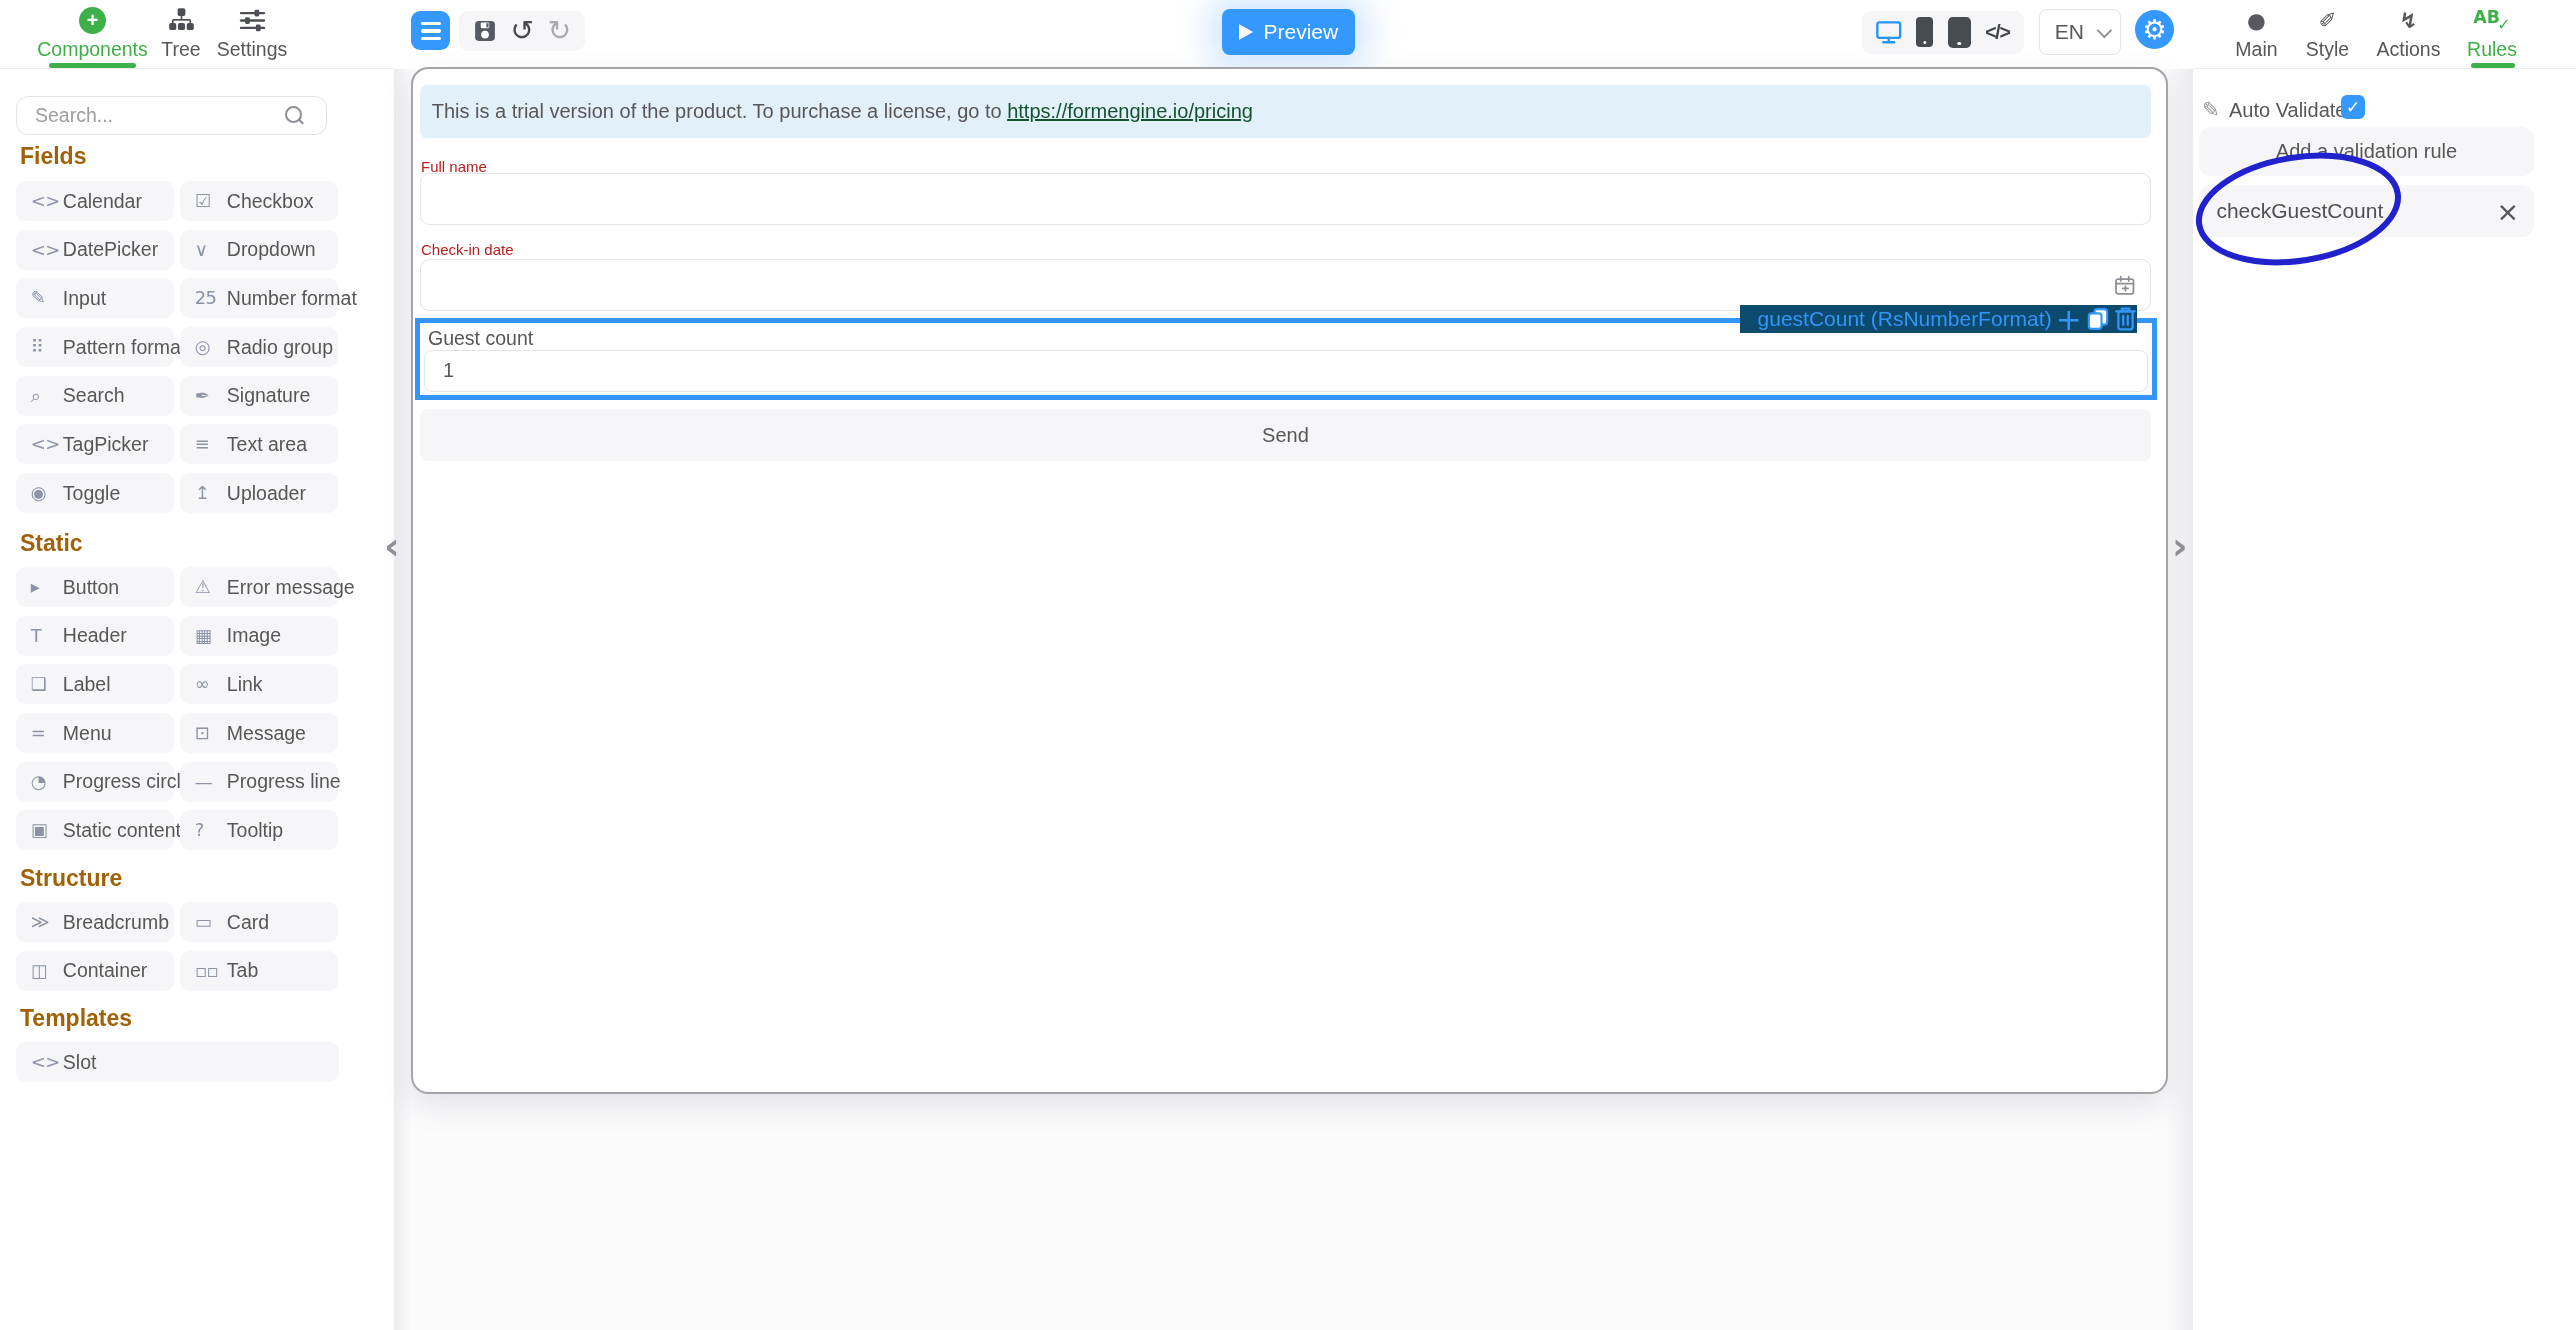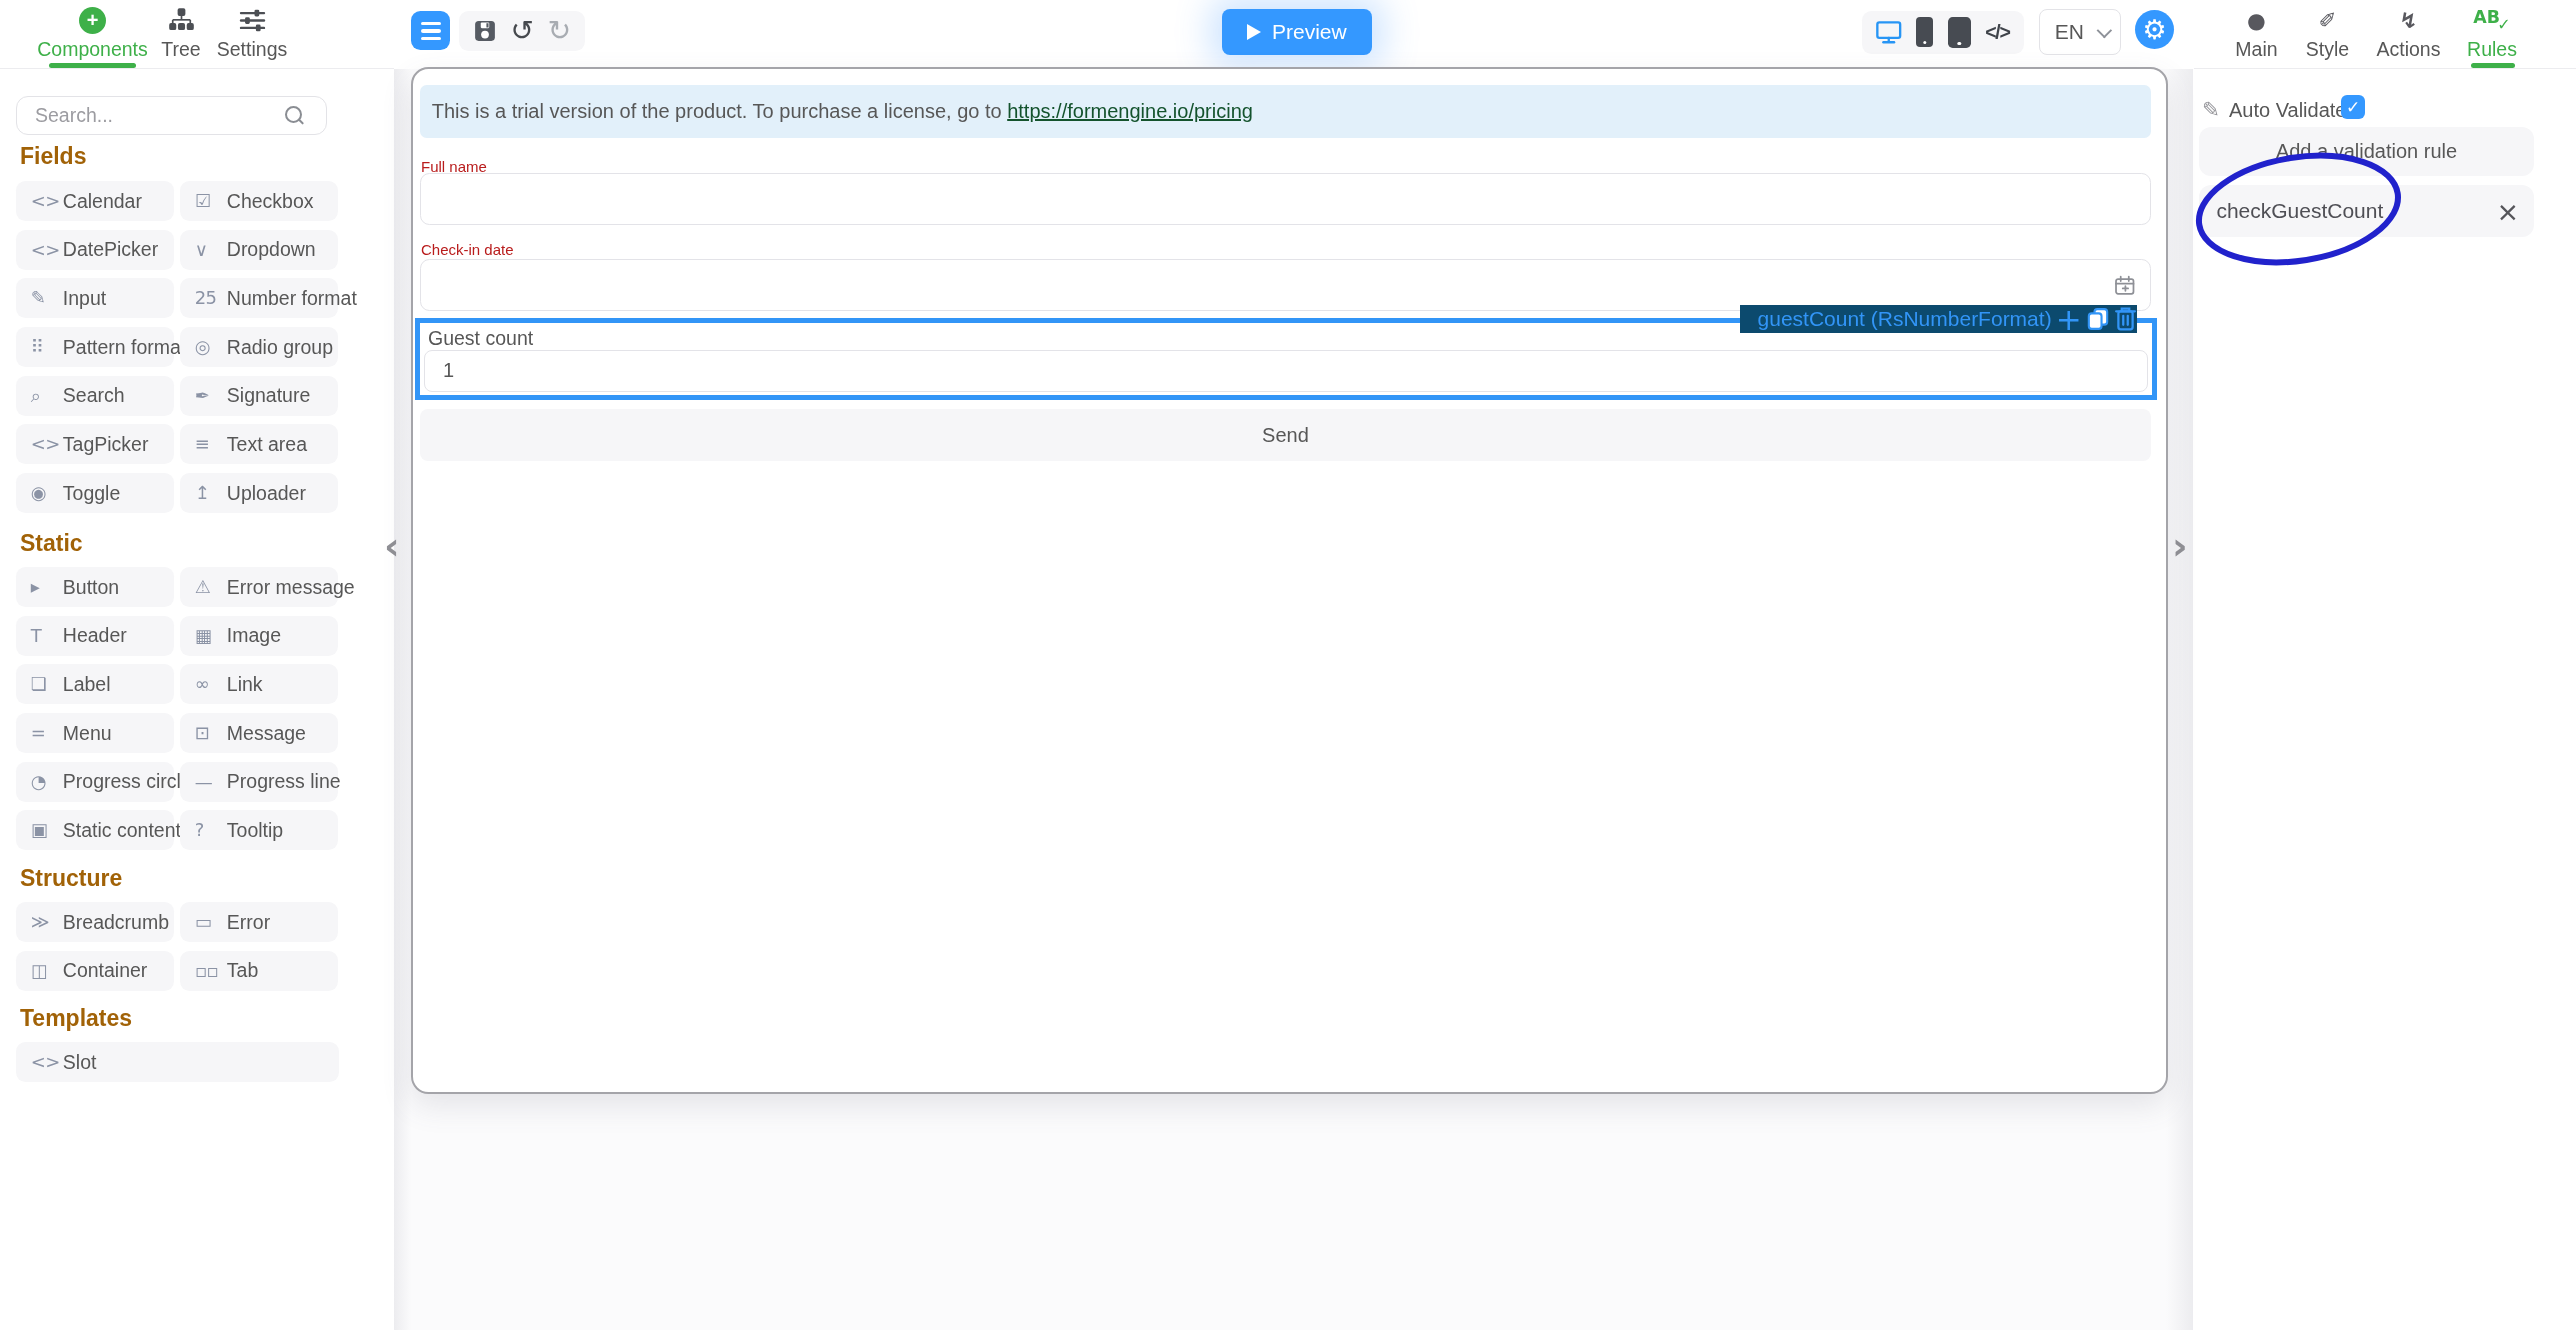--- a/index.html
+++ b/index.html
@@ -44,21 +44,21 @@
   .collapse{position:absolute;font-family:"DejaVu Sans",sans-serif;font-size:38px;font-weight:bold;
             color:#909095;cursor:pointer;line-height:38px;}
   
   .menu-btn{position:absolute;left:411px;top:11.4px;width:39px;height:39px;background:#3498ff;border-radius:9.4px;
             display:flex;flex-direction:column;align-items:center;justify-content:center;gap:4px;cursor:pointer;}
   .menu-btn i{display:block;width:20px;height:3.4px;background:#fff;border-radius:2px;}
   .edit-group{position:absolute;left:459px;top:11.4px;width:126px;height:40px;background:#f6f6f8;border-radius:9.4px;
               display:flex;align-items:center;justify-content:space-evenly;}
   .tool-glyph{font-family:"DejaVu Sans",sans-serif;font-size:28px;line-height:1;cursor:pointer;}
   .undo{color:#46494e;} .redo{color:#a8acb2;}
-  .preview-btn{position:absolute;left:1222px;top:9.4px;width:150px;height:46px;background:#3498ff;border-radius:8px;
+  .preview-btn{position:absolute;left:1222px;top:9.4px;width:133px;height:46px;background:#3498ff;border-radius:8px;
                display:flex;align-items:center;justify-content:center;gap:10.7px;cursor:pointer;
                box-shadow:0 0 34px 12px rgba(62,150,255,.25);}
   .play{width:0;height:0;border-top:8.7px solid transparent;border-bottom:8.7px solid transparent;border-left:14px solid #fff;}
   .preview-btn span{color:#fff;font-size:21px;}
   .device-group{position:absolute;left:1862px;top:10.7px;width:162px;height:43px;background:#f6f6f8;border-radius:9.4px;
                 display:flex;align-items:center;justify-content:space-evenly;}
   .phone{width:17px;height:29.5px;background:#474b52;border-radius:4px;position:relative;cursor:pointer;}
   .tablet{width:23px;height:31px;background:#474b52;border-radius:4.7px;position:relative;cursor:pointer;}
   .phone::after,.tablet::after{content:'';position:absolute;width:3.4px;height:3.4px;background:#fff;border-radius:50%;
                 bottom:2.7px;left:50%;transform:translateX(-50%);}
@@ -310,21 +310,21 @@
   <div class="sec-title" style="top:865px;">Structure</div>
   <div class="cgrid" style="top:902px;">
 
       <div class="citem">
         <span class="cic">≫</span>
         <span class="clb">Breadcrumb</span>
       </div>
 
       <div class="citem">
         <span class="cic">▭</span>
-        <span class="clb">Error</span>
+        <span class="clb">Card</span>
       </div>
 
       <div class="citem">
         <span class="cic">◫</span>
         <span class="clb">Container</span>
       </div>
 
       <div class="citem">
         <span class="cic">▫▫</span>
         <span class="clb">Tab</span>

